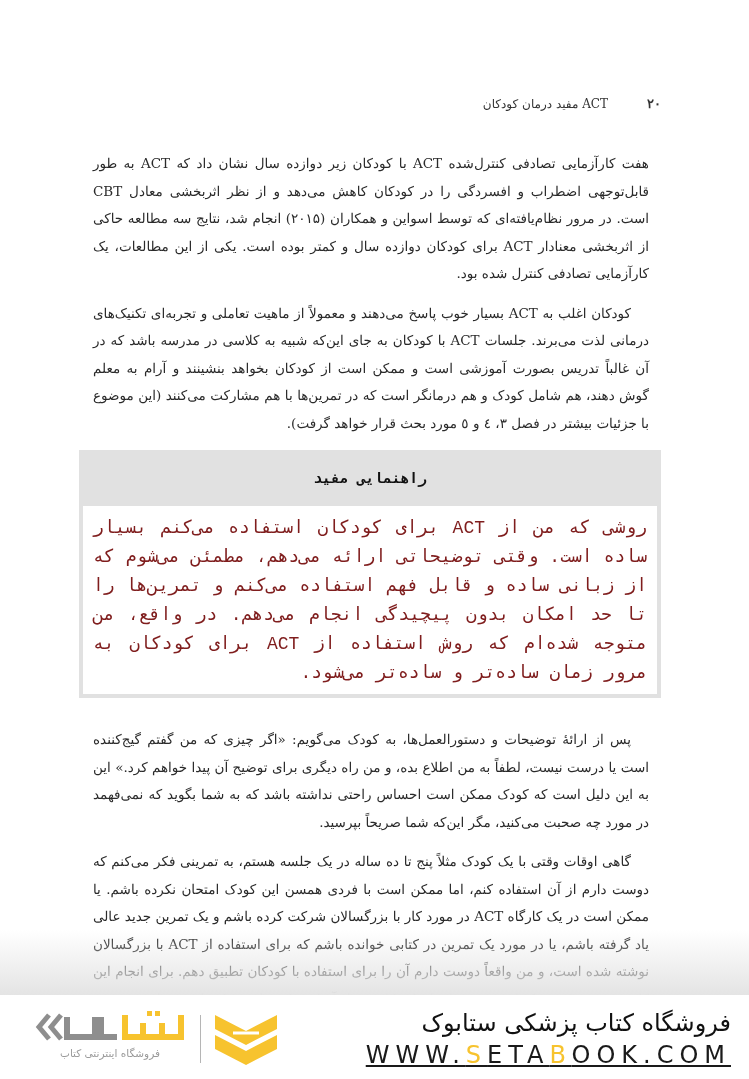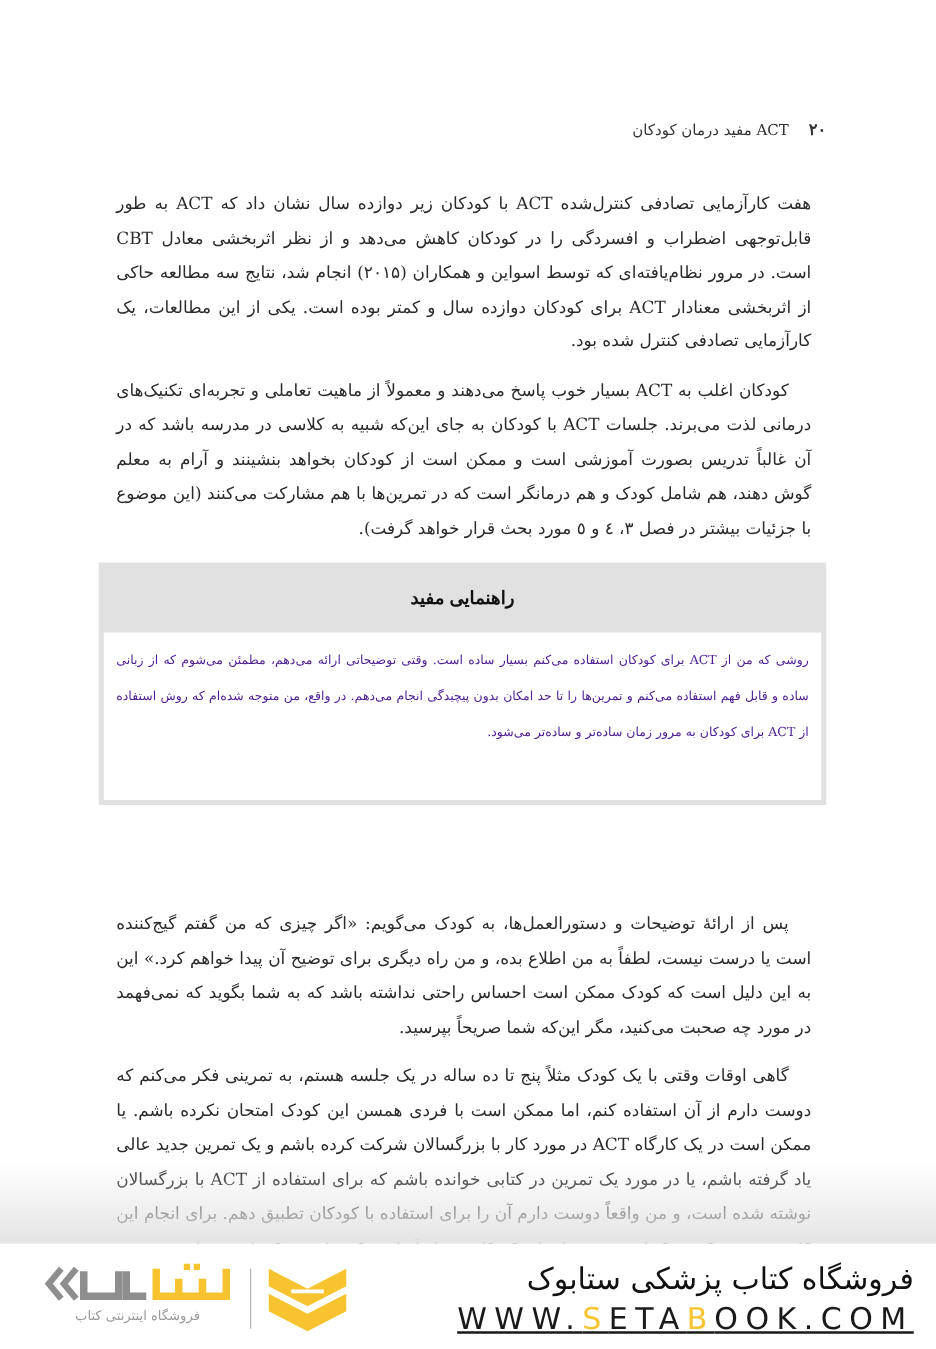--- a/index.html
+++ b/index.html
@@ -39,20 +39,21 @@
       direction: rtl;
       font-size: 12px;
       color: #333333;
       display: flex;
       align-items: baseline;
       gap: 16px;
     }
     .running-head .page-number {
       font-weight: bold;
       font-size: 13px;
+      margin-left: 23px;
     }
     .text-block {
       position: absolute;
       right: 88px;
       width: 580px;
       direction: rtl;
       text-align: justify;
       text-align-last: right;
       font-size: 13.5px;
       line-height: 27.5px;
@@ -74,36 +75,37 @@
       width: 574px;
       background: #e1e1e1;
       padding: 0 4px 4px 4px;
       box-sizing: content-box;
     }
     .tip-title {
       height: 56px;
       display: flex;
       align-items: center;
       justify-content: center;
-      font-family: Liberation Sans, sans-serif;
+      font-family: Liberation Mono, monospace;
       font-weight: bold;
       font-size: 14.5px;
       color: #111111;
       direction: rtl;
     }
     .tip-body {
       background: #ffffff;
       padding: 8px 10px 6px 10px;
       direction: rtl;
       text-align: justify;
       text-align-last: right;
-      font-size: 10px;
+      font-size: 18px;
       line-height: 29px;
-      color: #4c1d95;
+      color: #7f1d1d;
       min-height: 120px;
+      font-family: Liberation Mono, monospace;
     }
 
     .footer {
       position: absolute;
       left: 0;
       top: 995px;
       width: 749px;
       height: 84px;
       background: #ffffff;
     }

